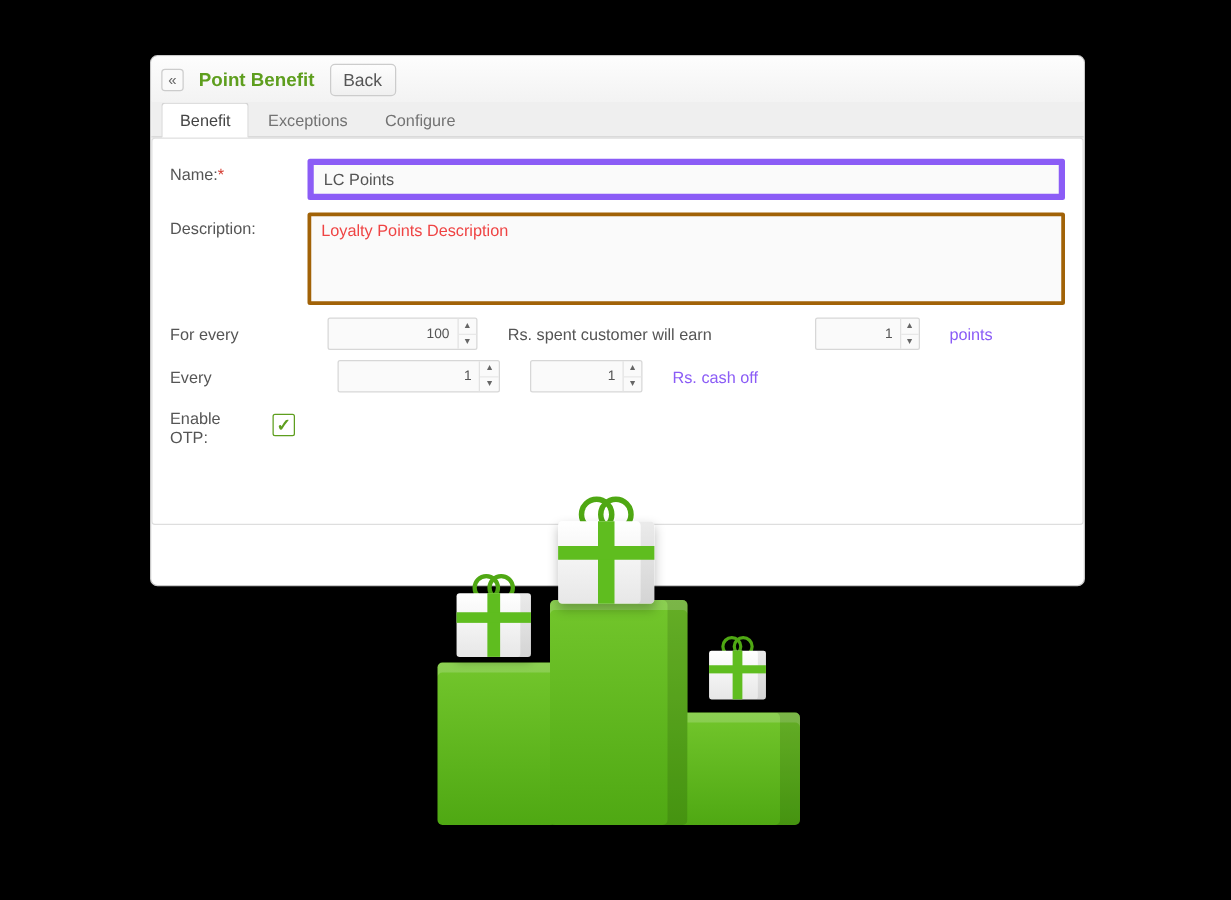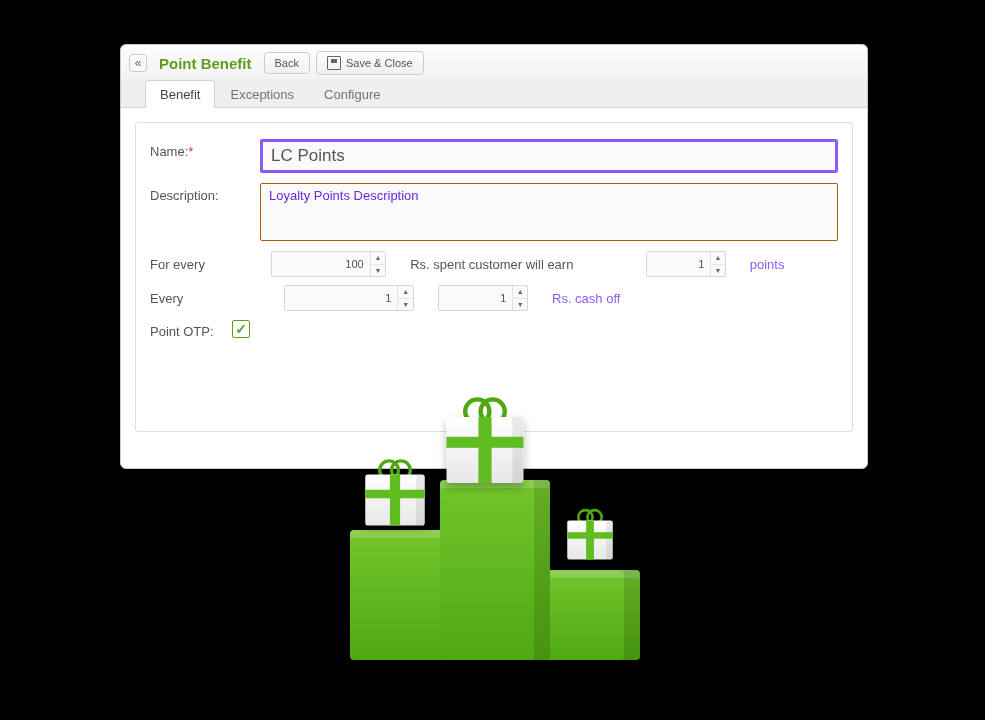--- a/index.html
+++ b/index.html
@@ -45,38 +45,38 @@
       font-size:15px;
       padding: 0 6px;
     }
     .btn {
       display:flex; align-items:center; gap:5px;
       border:1px solid #ccc;
       background: linear-gradient(#fdfdfd,#f0f0f0);
       border-radius:4px;
       padding:4px 10px;
       color:#555;
-      font-size:11px;
+      font-size:14px;
       cursor:pointer;
     }
     .save-icon {
       width:14px; height:14px;
       border:1.5px solid #666;
       border-radius:1px;
       position:relative;
       display:inline-block;
     }
     .save-icon::after{
       content:'';
       position:absolute; left:3px; right:3px; top:2px; height:4px;
       background:#666;
     }
     .tabs {
       display:flex;
-      padding: 0 24px;
+      padding: 0 8px;
       background:#efefef;
       border-bottom:1px solid #d4d4d4;
       gap:0;
     }
     .tab {
       padding:6px 14px;
       color:#737373;
       border:1px solid transparent;
       border-bottom:none;
       position:relative;
@@ -84,59 +84,58 @@
       cursor:pointer;
       font-size:13px;
     }
     .tab.active {
       background:#fff;
       border-color:#d4d4d4;
       border-radius:3px 3px 0 0;
       color:#444;
     }
     .form-area {
-      padding:14px;
     }
     .panel {
       border:1px solid #dedede;
       border-radius:3px;
       padding:16px 14px;
       min-height:310px;
     }
     .row {
       display:flex;
       align-items:flex-start;
       margin-bottom:10px;
     }
     .label {
       width:110px;
       color:#555;
       padding-top:5px;
     }
     .req { color:#d43a2f; }
     .text-input {
       flex:1;
-      border:3px solid #8b5cf6;
-      background:#fafafa;
-      padding:4px 8px;
-      border-radius:2px;
-      font-family:inherit;
-      font-size:17px;
-      color:#555;
-    }
-    .textarea {
-      flex:1;
-      border:1px solid #a16207;
+      border:5px solid #8b5cf6;
       background:#fafafa;
       padding:4px 8px;
       border-radius:2px;
       font-family:inherit;
       font-size:13px;
-      color:#6d28d9;
-      height:58px;
+      color:#555;
+    }
+    .textarea {
+      flex:1;
+      border:3px solid #a16207;
+      background:#fafafa;
+      padding:4px 8px;
+      border-radius:2px;
+      font-family:inherit;
+      font-size:13px;
+      color:#ef4444;
+      height:74px;
       resize:none;
     }
     .rule-row {
       display:flex;
       align-items:center;
       gap:24px;
       margin-top:0;
       margin-bottom:8px;
     }
     .rule-label-left { width:110px; color:#555; }
@@ -257,24 +256,20 @@
 <body>
 
 <div class="window">
 
   <div class="titlebar">
     <div class="chevron-back">«</div>
     <div class="title">Point Benefit</div>
     <button class="btn">
       <span>Back</span>
     </button>
-    <button class="btn">
-      <span class="save-icon"></span>
-      <span>Save &amp; Close</span>
-    </button>
   </div>
 
   <div class="tabs">
     <div class="tab active">Benefit</div>
     <div class="tab">Exceptions</div>
     <div class="tab">Configure</div>
   </div>
 
   <div class="form-area">
     <div class="panel">
@@ -324,21 +319,21 @@
           <input value="1" style="">
           <div class="spin-buttons">
             <div class="spin-up">▲</div>
             <div class="spin-down">▼</div>
           </div>
         </div>
         <div class="rule-label-end">Rs. cash off</div>
       </div>
 
       <div class="checkbox-row">
-        <div class="label" style="width:72px;">Point OTP:</div>
+        <div class="label" style="width:72px;">Enable OTP:</div>
         <div class="checkbox">✓</div>
       </div>
 
     </div>
   </div>
 </div>
 
 <div class="decor">
   <div class="podium-shadow"></div>
   <div class="pod left"></div>

